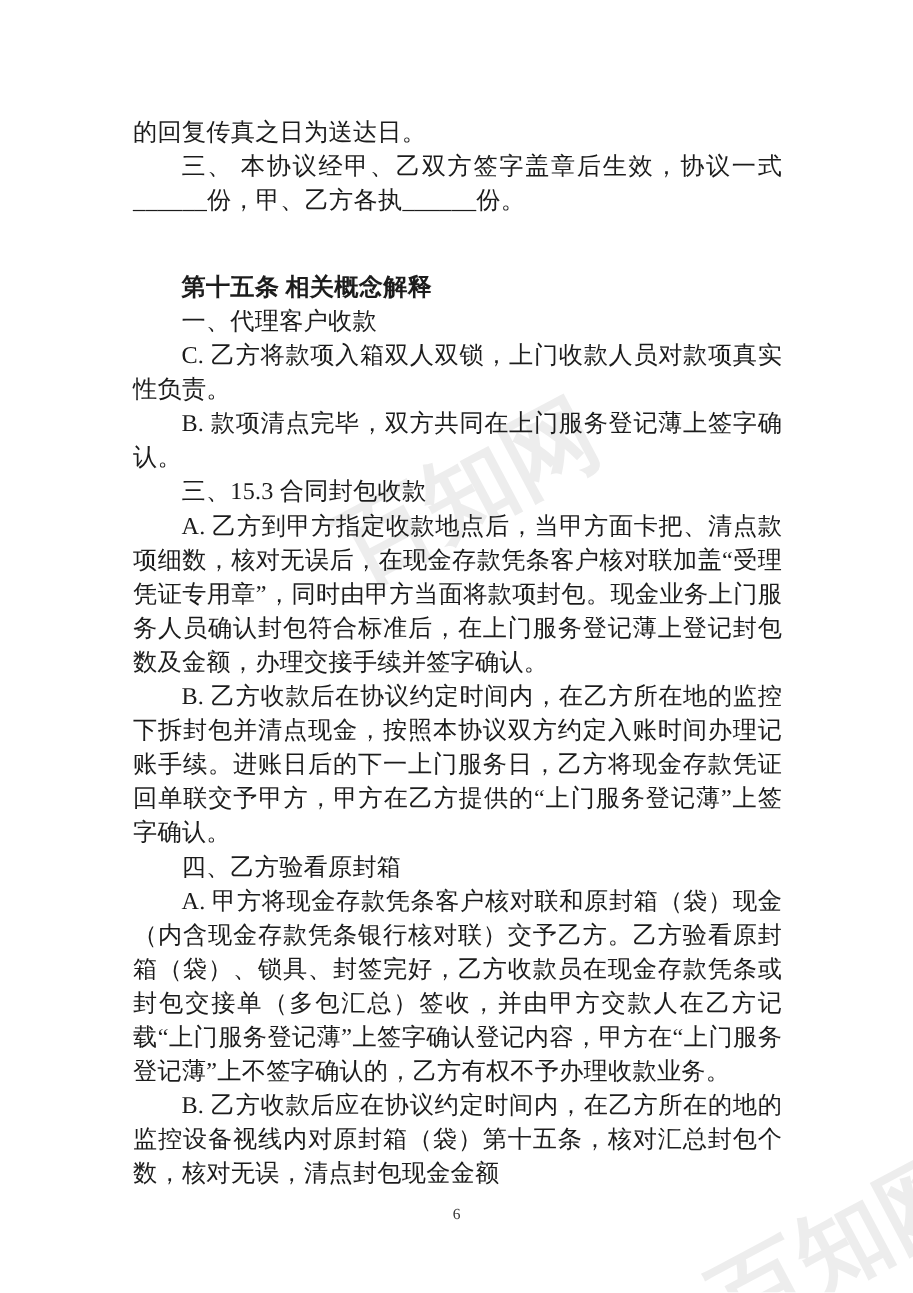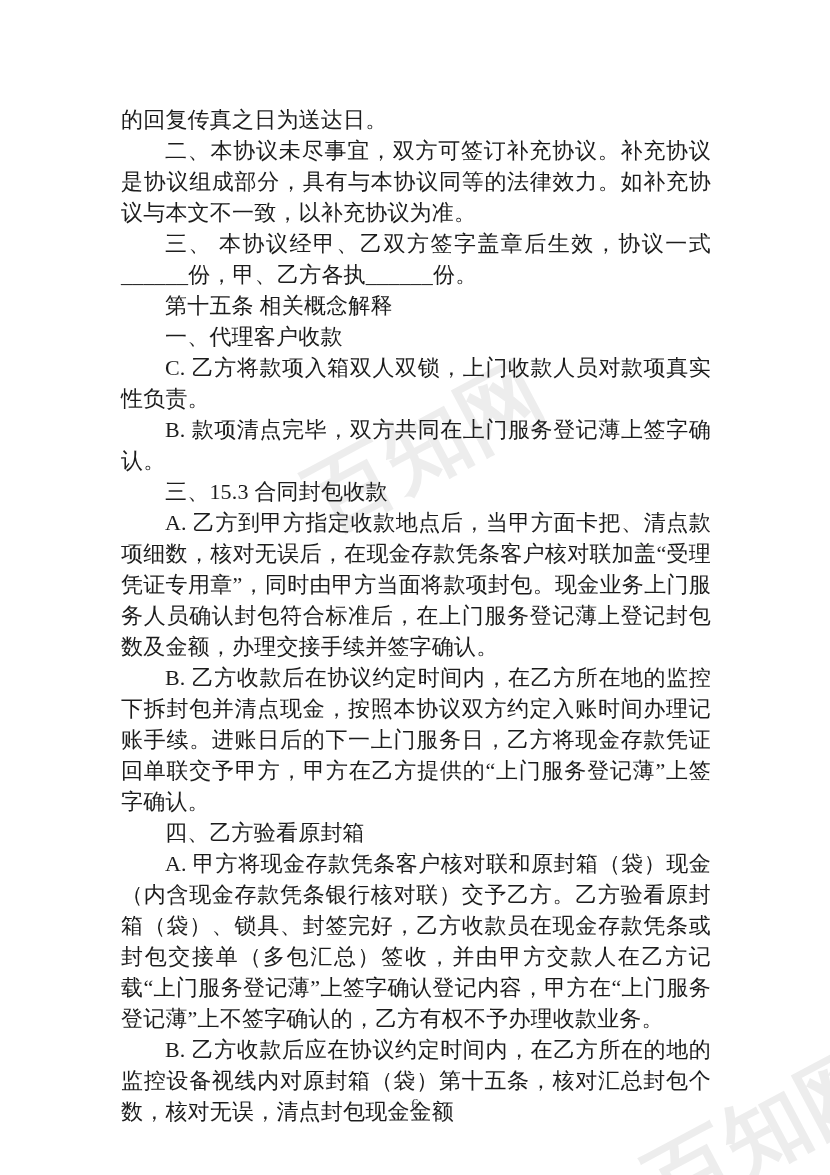--- a/index.html
+++ b/index.html
@@ -26,21 +26,22 @@
     text-align: justify;
     letter-spacing: 0.2px;
   }
   .para {
     margin: 0;
   }
   .para.indent {
     text-indent: 2em;
   }
   .para.bold {
-    font-weight: normal;
+    font-weight: bold;
+    margin-top: 48px;
   }
   .page-number {
     position: absolute;
     bottom: 62px;
     left: 0;
     width: 100%;
     text-align: center;
     font-size: 14px;
     color: #333333;
   }
@@ -65,21 +66,20 @@
   }
 </style>
 </head>
 <body>
 
 <div class="page">
   <div class="watermark wm-center">百知网</div>
   <div class="watermark wm-corner">百知网</div>
   <div class="content" id="content">
       <p class="para">的回复传真之日为送达日。</p>
-      <p class="para indent">二、本协议未尽事宜，双方可签订补充协议。补充协议是协议组成部分，具有与本协议同等的法律效力。如补充协议与本文不一致，以补充协议为准。</p>
       <p class="para indent">三、 本协议经甲、乙双方签字盖章后生效，协议一式______份，甲、乙方各执______份。</p>
       <p class="para indent bold">第十五条 相关概念解释</p>
       <p class="para indent">一、代理客户收款</p>
       <p class="para indent">C. 乙方将款项入箱双人双锁，上门收款人员对款项真实性负责。</p>
       <p class="para indent">B. 款项清点完毕，双方共同在上门服务登记薄上签字确认。</p>
       <p class="para indent">三、15.3 合同封包收款</p>
       <p class="para indent">A. 乙方到甲方指定收款地点后，当甲方面卡把、清点款项细数，核对无误后，在现金存款凭条客户核对联加盖“受理凭证专用章”，同时由甲方当面将款项封包。现金业务上门服务人员确认封包符合标准后，在上门服务登记薄上登记封包数及金额，办理交接手续并签字确认。</p>
       <p class="para indent">B. 乙方收款后在协议约定时间内，在乙方所在地的监控下拆封包并清点现金，按照本协议双方约定入账时间办理记账手续。进账日后的下一上门服务日，乙方将现金存款凭证回单联交予甲方，甲方在乙方提供的“上门服务登记薄”上签字确认。</p>
       <p class="para indent">四、乙方验看原封箱</p>
       <p class="para indent">A. 甲方将现金存款凭条客户核对联和原封箱（袋）现金（内含现金存款凭条银行核对联）交予乙方。乙方验看原封箱（袋）、锁具、封签完好，乙方收款员在现金存款凭条或封包交接单（多包汇总）签收，并由甲方交款人在乙方记载“上门服务登记薄”上签字确认登记内容，甲方在“上门服务登记薄”上不签字确认的，乙方有权不予办理收款业务。</p>

